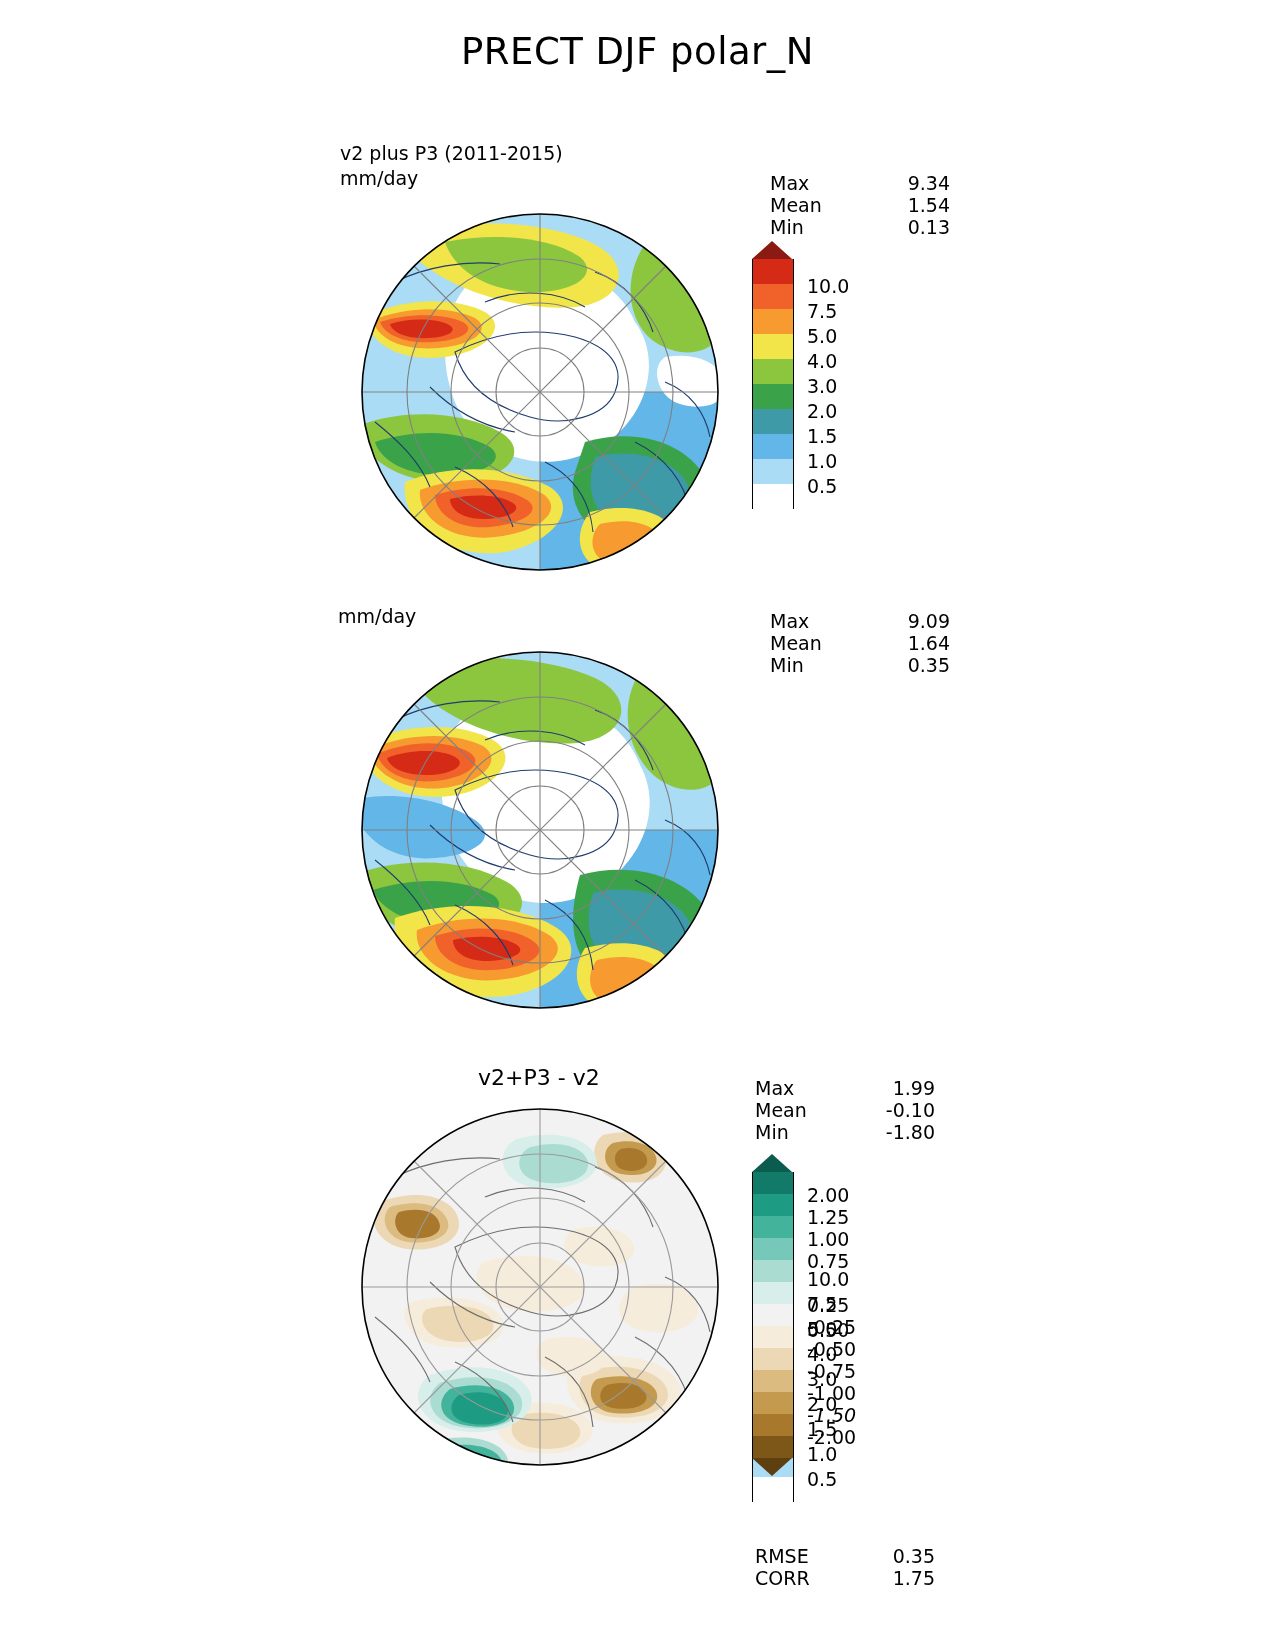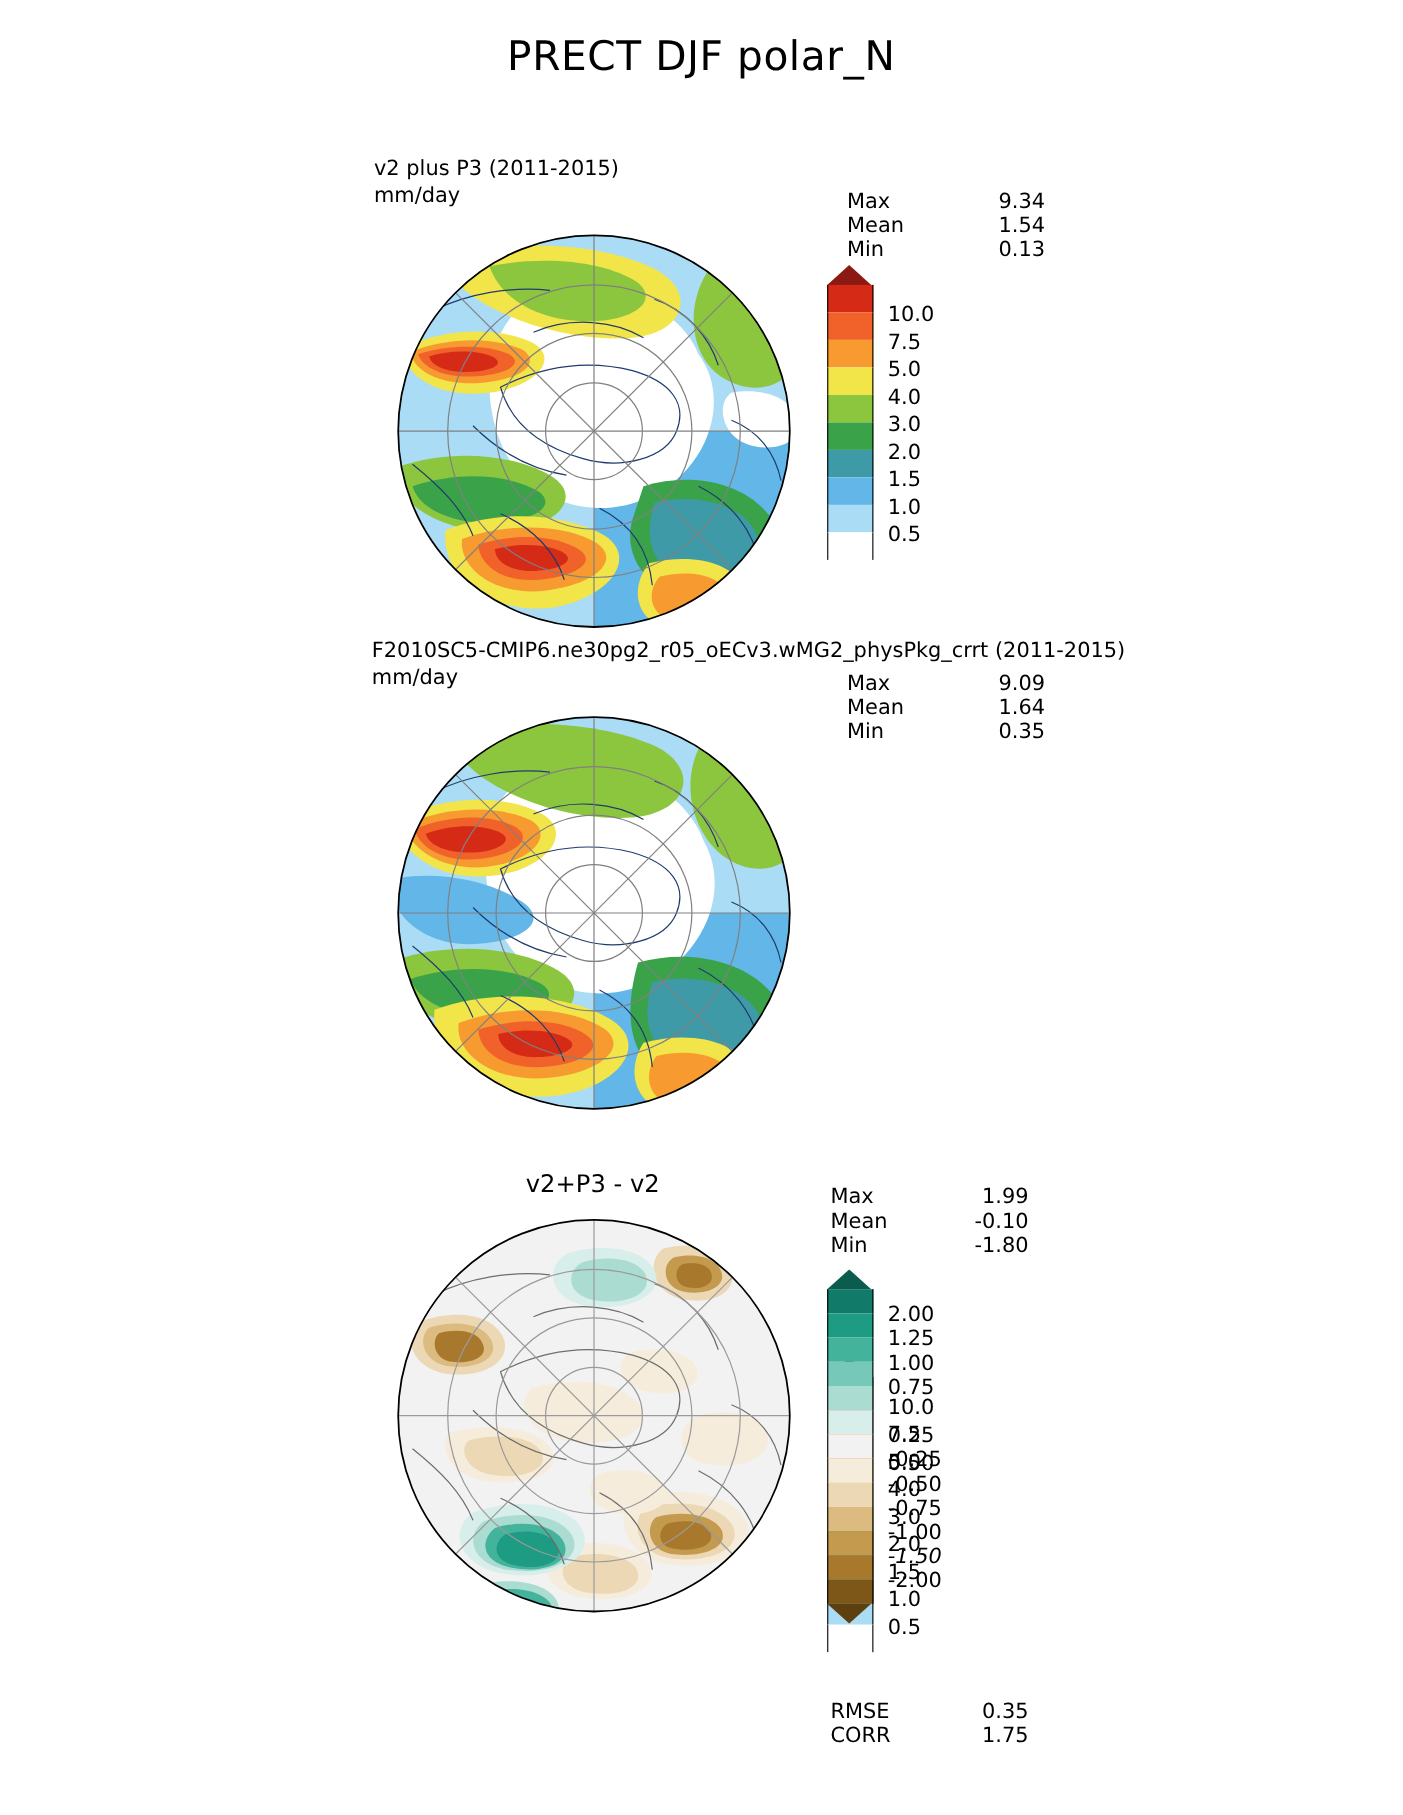--- a/index.html
+++ b/index.html
@@ -157,21 +157,20 @@
       <div class="lab" style="top:141px;">2.0</div>
       <div class="lab" style="top:166px;">1.5</div>
       <div class="lab" style="top:191px;">1.0</div>
       <div class="lab" style="top:216px;">0.5</div>
     </div>
   </div>
 </div>
 
 <div class="panel" style="top:560px;height:530px;">
 
-  <div class="panel-title" style="left:338px;top:20px;">F2010SC5-CMIP6.ne30pg2_r05_oECv3.wMG2_physPkg_crrt (2011-2015)</div>
   <div class="panel-units" style="left:338px;top:45px;">mm/day</div>
 
   <div class="stats" style="left:770px;top:50px;">
     <div class="row">
         <span class="lbl">Max</span>
         <span class="val">9.09</span>
       </div>
     <div class="row">
         <span class="lbl">Mean</span>
         <span class="val">1.64</span>

